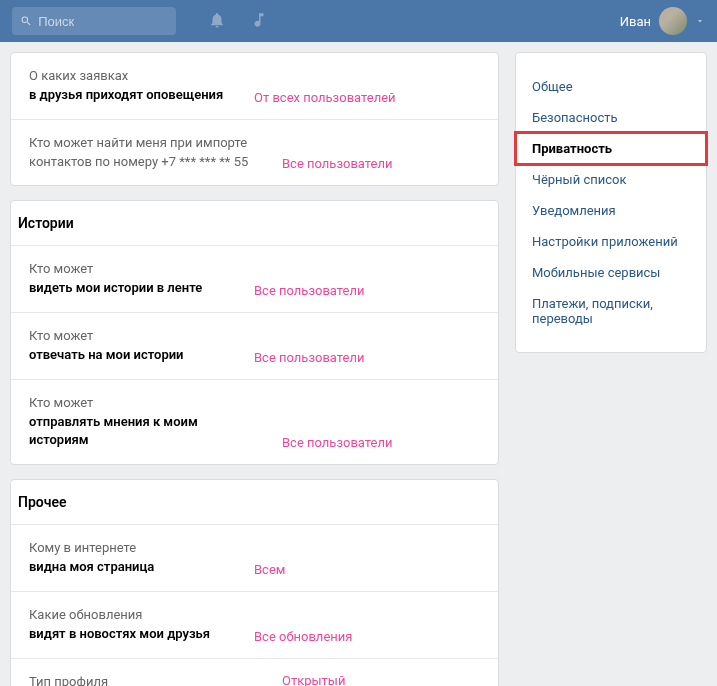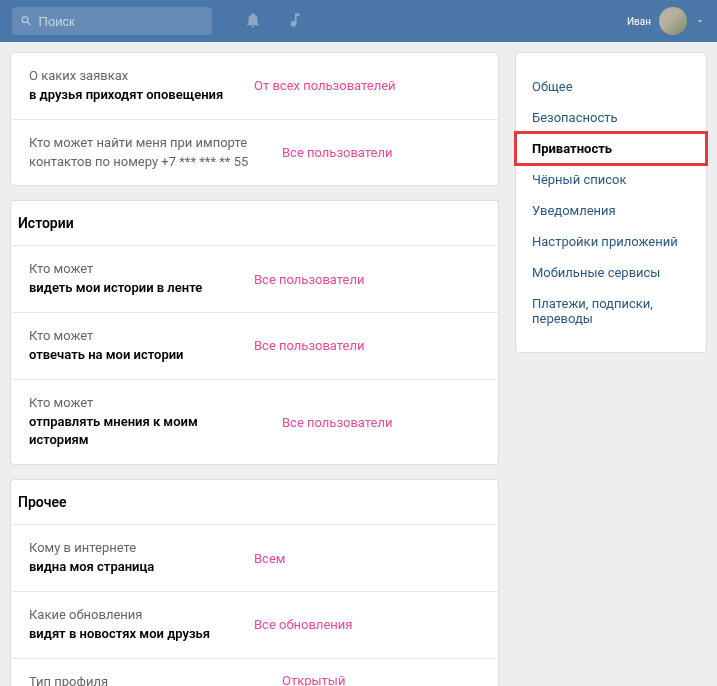--- a/index.html
+++ b/index.html
@@ -1,29 +1,29 @@
 <!DOCTYPE html>
 <html><head>
 <meta charset="utf-8">
 <style>
 * { box-sizing: border-box; margin: 0; padding: 0; }
 body { font-family: -apple-system, BlinkMacSystemFont, "Segoe UI", Roboto, Arial, sans-serif; background: #edeef0; width: 717px; height: 686px; overflow: hidden; font-size: 13px; }
 .topbar { background: #4a76a8; height: 42px; display: flex; align-items: center; padding: 0 12px; color: #fff; }
-.search-wrap { background: rgba(255,255,255,0.15); border-radius: 4px; height: 28px; display: flex; align-items: center; padding: 0 8px; width: 200px; }
+.search-wrap { background: rgba(255,255,255,0.15); border-radius: 4px; height: 28px; display: flex; align-items: center; padding: 0 8px; width: 164px; }
 .search-wrap input { background: transparent; border: none; outline: none; color: #ccd8e6; font-size: 13px; margin-left: 6px; width: 100%; }
 .search-wrap input::placeholder { color: #ccd8e6; }
 .topbar-icons { display: flex; gap: 24px; margin-left: 32px; }
-.user-block { margin-left: auto; display: flex; align-items: center; gap: 8px; color: #fff; font-size: 10px; cursor: pointer; }
+.user-block { margin-left: auto; display: flex; align-items: center; gap: 8px; color: #fff; font-size: 13px; cursor: pointer; }
 .avatar { width: 28px; height: 28px; border-radius: 50%; background: linear-gradient(135deg, #b8b0a0 40%, #7a8a6a 100%); }
 .chev-down { width: 10px; height: 10px; }
 .page { display: flex; gap: 16px; padding: 10px 10px; }
 .main { flex: 1; min-width: 0; }
 .card { background: #fff; border: 1px solid #dbdcdf; border-radius: 4px; margin-bottom: 14px; }
 .section-title { font-size: 14px; font-weight: 600; color: #000; padding: 14px 7px; border-bottom: 1px solid #e7e8ec; }
-.row { display: flex; align-items: center; padding: 14px 18px; border-bottom: 1px solid #e7e8ec; }
+.row { display: flex; align-items: flex-end; padding: 14px 18px; border-bottom: 1px solid #e7e8ec; }
 .row:last-child { border-bottom: none; gap: 28px; }
 .row-label { width: 225px; color: #656565; line-height: 1.45; }
 .row-label b { color: #000000; font-weight: 600; }
 .row-value { color: #ec4899; cursor: pointer; }
 .row-value.underlined { border-bottom: 3px solid #e23b3b; padding-bottom: 1px; display: inline-block; }
 .sidebar { width: 192px; }
 .nav-card { background: #fff; border: 1px solid #dbdcdf; border-radius: 4px; padding: 18px 0; }
 .nav-item { padding: 8px 16px; color: #2a5885; font-size: 13px; cursor: pointer; }
 .nav-item.active { color: #000; font-weight: 700; outline: 3px solid #e23b3b; outline-offset: -1px; background: #fff; }
 </style>

